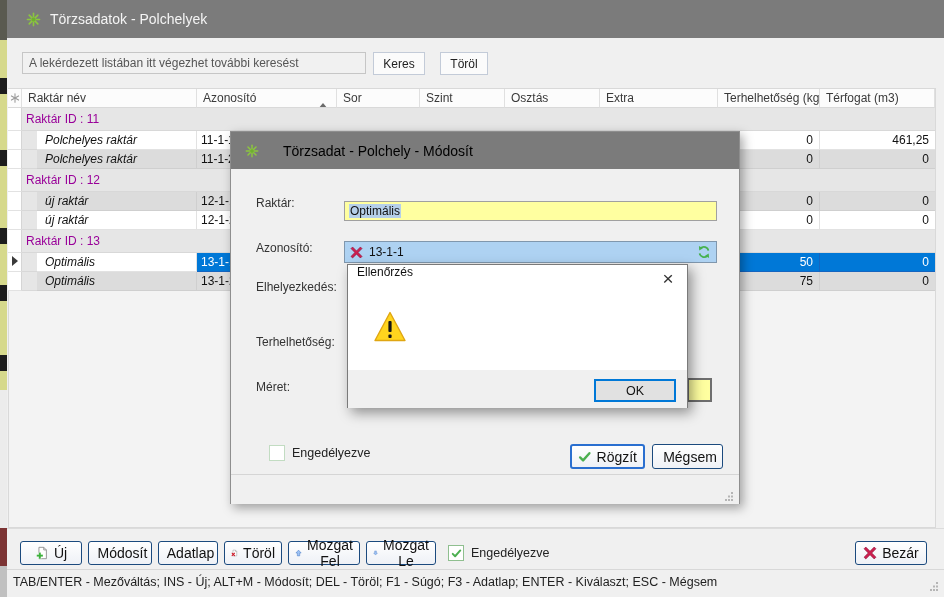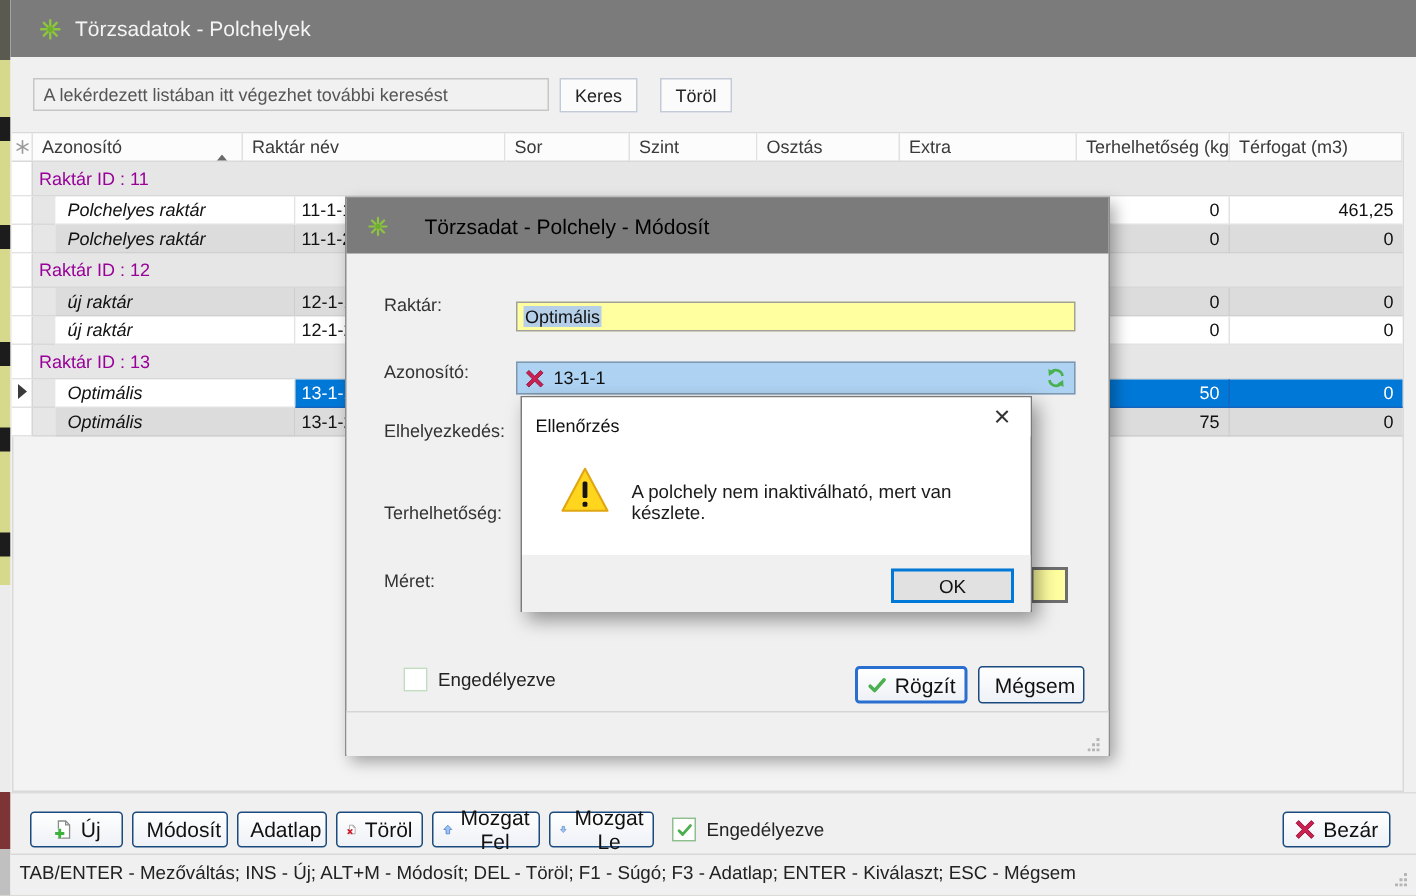--- a/index.html
+++ b/index.html
@@ -79,21 +79,21 @@
   .field.yellow{background:var(--field-yellow,#ffffa0);}
   .field.blue{background:var(--field-blue,#aed2f2);border-color:#8097ad;}
   .selmark{background:#b5cfe9;padding:0 1px;}
   .mini-yellow{background:var(--field-yellow,#ffffa0);border:2px solid #6e6e6e;}
   .modal-status{left:0;top:342px;width:508px;height:30px;background:#f0f0f0;border-top:1px solid #d5d5d5;
     display:flex;align-items:center;font-size:12px;color:#222;padding-left:8px;box-sizing:border-box;}
 
   
   .alert{left:347px;top:264px;width:341px;height:144px;background:#fff;border:1px solid #7a7a7a;
     box-shadow:4px 5px 12px rgba(0,0,0,0.4);}
-  .alert-title{left:0;top:0;width:339px;height:26px;background:#fff;display:flex;align-items:flex-end;}
+  .alert-title{left:0;top:0;width:339px;height:26px;background:#fff;display:flex;align-items:flex-start;}
   .alert-title .a-text{margin-left:9px;font-size:12px;color:#111;}
   .alert-close{position:absolute;right:6px;top:0px;width:26px;height:26px;display:flex;align-items:center;justify-content:center;
     font-size:19px;color:#333;cursor:pointer;line-height:1;}
   .alert-msg{font-size:12.5px;color:#1a1a1a;}
   .alert-footer{left:0;top:105px;width:339px;height:38px;background:#f0f0f0;}
   .btn-ok{left:246px;top:114px;width:82px;height:23px;background:#e1e1e1;border:2px solid var(--accent,#0078d7);
     font-size:12.5px;color:#111;display:flex;align-items:center;justify-content:center;cursor:pointer;font-family:inherit;}
 </style>
 </head>
 <body>
@@ -135,24 +135,24 @@
             <svg viewBox="0 0 12 12" width="100%" height="100%">
               <g stroke="#9a9a9a" stroke-width="1.3" stroke-linecap="round">
                 <line x1="6" y1="1" x2="6" y2="11"></line>
                 <line x1="1.7" y1="3.5" x2="10.3" y2="8.5"></line>
                 <line x1="10.3" y1="3.5" x2="1.7" y2="8.5"></line>
               </g>
             </svg>
           </span>
       </div>
       <span id="header-host" style="display:flex;">
+          <div class="hcell" style="width: 175px;"><span>Raktár név</span></div>
           <div class="hcell" style="width: 140px;"><span>Azonosító</span><span class="sort"><svg viewBox="0 0 10 6" width="10" height="6">
                 <polygon points="5,0 10,6 0,6" fill="#6a6a6a"></polygon>
               </svg></span></div>
-          <div class="hcell" style="width: 175px;"><span>Raktár név</span></div>
           <div class="hcell" style="width: 83px;"><span>Sor</span></div>
           <div class="hcell" style="width: 85px;"><span>Szint</span></div>
           <div class="hcell" style="width: 95px;"><span>Osztás</span></div>
           <div class="hcell" style="width: 118px;"><span>Extra</span></div>
           <div class="hcell" style="width: 102px;"><span>Terhelhetőség (kg)</span></div>
           <div class="hcell" style="width: 115px;"><span>Térfogat (m3)</span></div>
         </span>
     </div>
 
     <div class="abs trows" id="rows-host">
@@ -415,19 +415,18 @@
     <div class="abs alert-title">
       <span class="a-text">Ellenőrzés</span>
     </div>
     <span class="alert-close">×</span>
 
     <span class="abs" style="left:25px;top:45px;width:34px;height:34px;"><svg viewBox="0 0 34 34" width="100%" height="100%">
           <polygon points="17,2.5 32,30.5 2,30.5" fill="#ffd51e" stroke="#e0a612" stroke-width="1.4" stroke-linejoin="round"></polygon>
           <rect x="15.4" y="11" width="3.2" height="11" rx="1" fill="#151515"></rect>
           <rect x="15.4" y="24.5" width="3.2" height="3.4" rx="1" fill="#151515"></rect>
         </svg></span>
-    <span class="abs alert-msg" style="left:73px;top:56px;">A polchely nem inaktiválható, mert van készlete.</span>
 
     <div class="abs alert-footer"></div>
     <button class="abs btn-ok">OK</button>
   </div>
 
 </div>
 
 </body></html>

